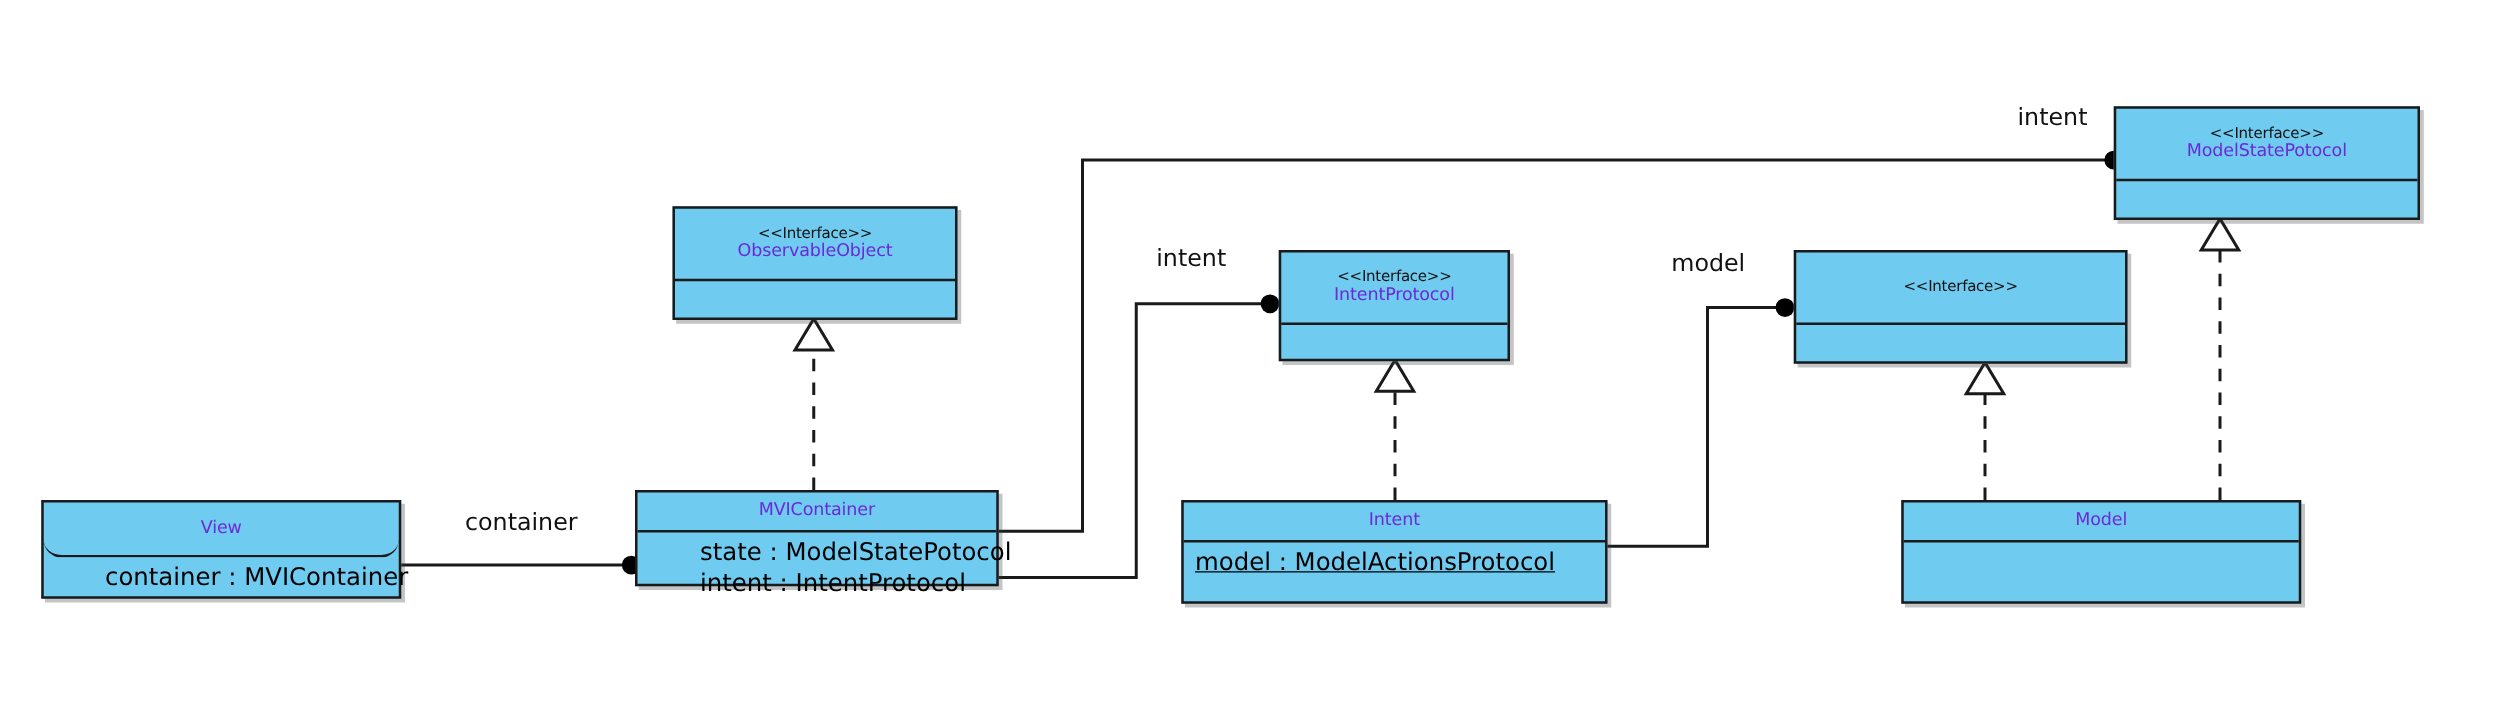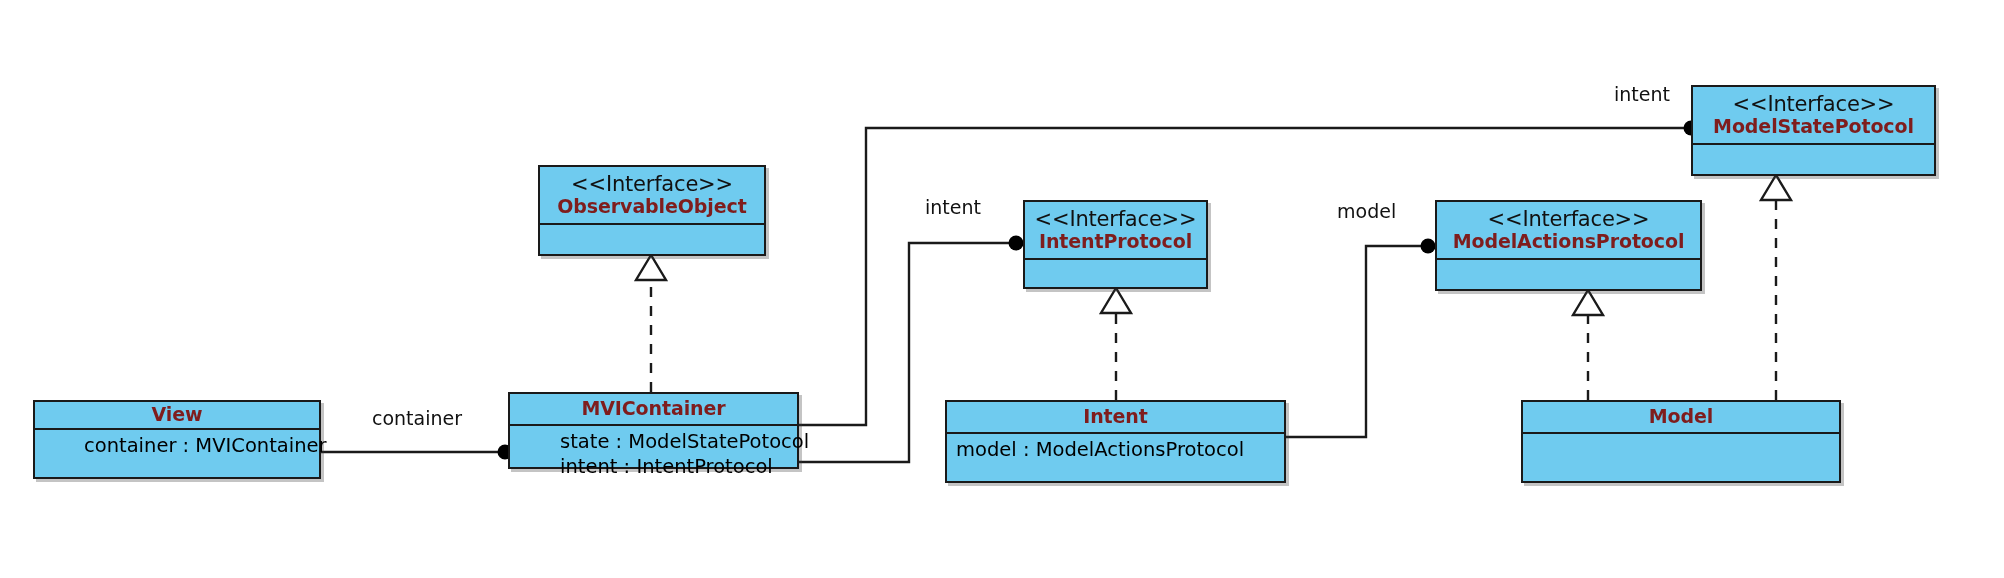--- a/index.html
+++ b/index.html
@@ -53,29 +53,29 @@
   .node .hdr {
     box-sizing: border-box;
     border-bottom: 2.4px solid #1a1a1a;
     display: flex;
     flex-direction: column;
     align-items: center;
     justify-content: center;
     line-height: 1.12;
   }
   .node .hdr .stereo {
-    font-size: 21px;
+    font-size: 12px;
     font-weight: normal;
     color: #111;
     letter-spacing: -0.2px;
   }
   .node .hdr .cname {
-    font-size: 19px;
-    font-weight: bold;
-    color: #7f1d1d;
+    font-size: 14px;
+    font-weight: normal;
+    color: #6d28d9;
     letter-spacing: -0.1px;
   }
   .node .attrs {
     box-sizing: border-box;
     padding: 4px 9px 0 9px;
   }
   .node .attrs .attr {
     font-size: 19.5px;
     color: #000;
     line-height: 1.28;
@@ -140,21 +140,21 @@
 
   <div class="elabel" style="left:372px; top:407px;">container</div>
 
   <div class="elabel" style="left:925px; top:196px;">intent</div>
 
   <div class="elabel" style="left:1337px; top:200px;">model</div>
 
   <div class="elabel" style="left:1614px; top:83px;">intent</div>
 
   <div class="node" style="left:33px; top:400px; width:288px; height:79px;">
-    <div class="hdr" style="height:28px;">
+    <div class="hdr" style="height:44px;border-radius:14px;">
       <div class="cname">View</div>
     </div>
     <div class="attrs" style="height:44px;margin-left:40px;">
       <div class="attr">container : MVIContainer</div>
     </div>
   </div>
 
   <div class="node" style="left:508px; top:392px; width:291px; height:77px;">
     <div class="hdr" style="height:32px;">
       <div class="cname">MVIContainer</div>
@@ -177,38 +177,37 @@
     <div class="hdr" style="height:58px;">
       <div class="stereo">&lt;&lt;Interface&gt;&gt;</div>
       <div class="cname">IntentProtocol</div>
     </div>
     <div class="attrs" style="height:26px;"></div>
   </div>
 
   <div class="node" style="left:1435px; top:200px; width:267px; height:91px;">
     <div class="hdr" style="height:58px;">
       <div class="stereo">&lt;&lt;Interface&gt;&gt;</div>
-      <div class="cname">ModelActionsProtocol</div>
     </div>
     <div class="attrs" style="height:28px;"></div>
   </div>
 
   <div class="node" style="left:1691px; top:85px; width:245px; height:91px;">
     <div class="hdr" style="height:58px;">
       <div class="stereo">&lt;&lt;Interface&gt;&gt;</div>
       <div class="cname">ModelStatePotocol</div>
     </div>
     <div class="attrs" style="height:28px;"></div>
   </div>
 
   <div class="node" style="left:945px; top:400px; width:341px; height:83px;">
     <div class="hdr" style="height:32px;">
       <div class="cname">Intent</div>
     </div>
-    <div class="attrs" style="height:48px;">
+    <div class="attrs" style="height:48px;text-decoration:underline;">
       <div class="attr">model : ModelActionsProtocol</div>
     </div>
   </div>
 
   <div class="node" style="left:1521px; top:400px; width:320px; height:83px;">
     <div class="hdr" style="height:32px;">
       <div class="cname">Model</div>
     </div>
     <div class="attrs" style="height:48px;"></div>
   </div>

